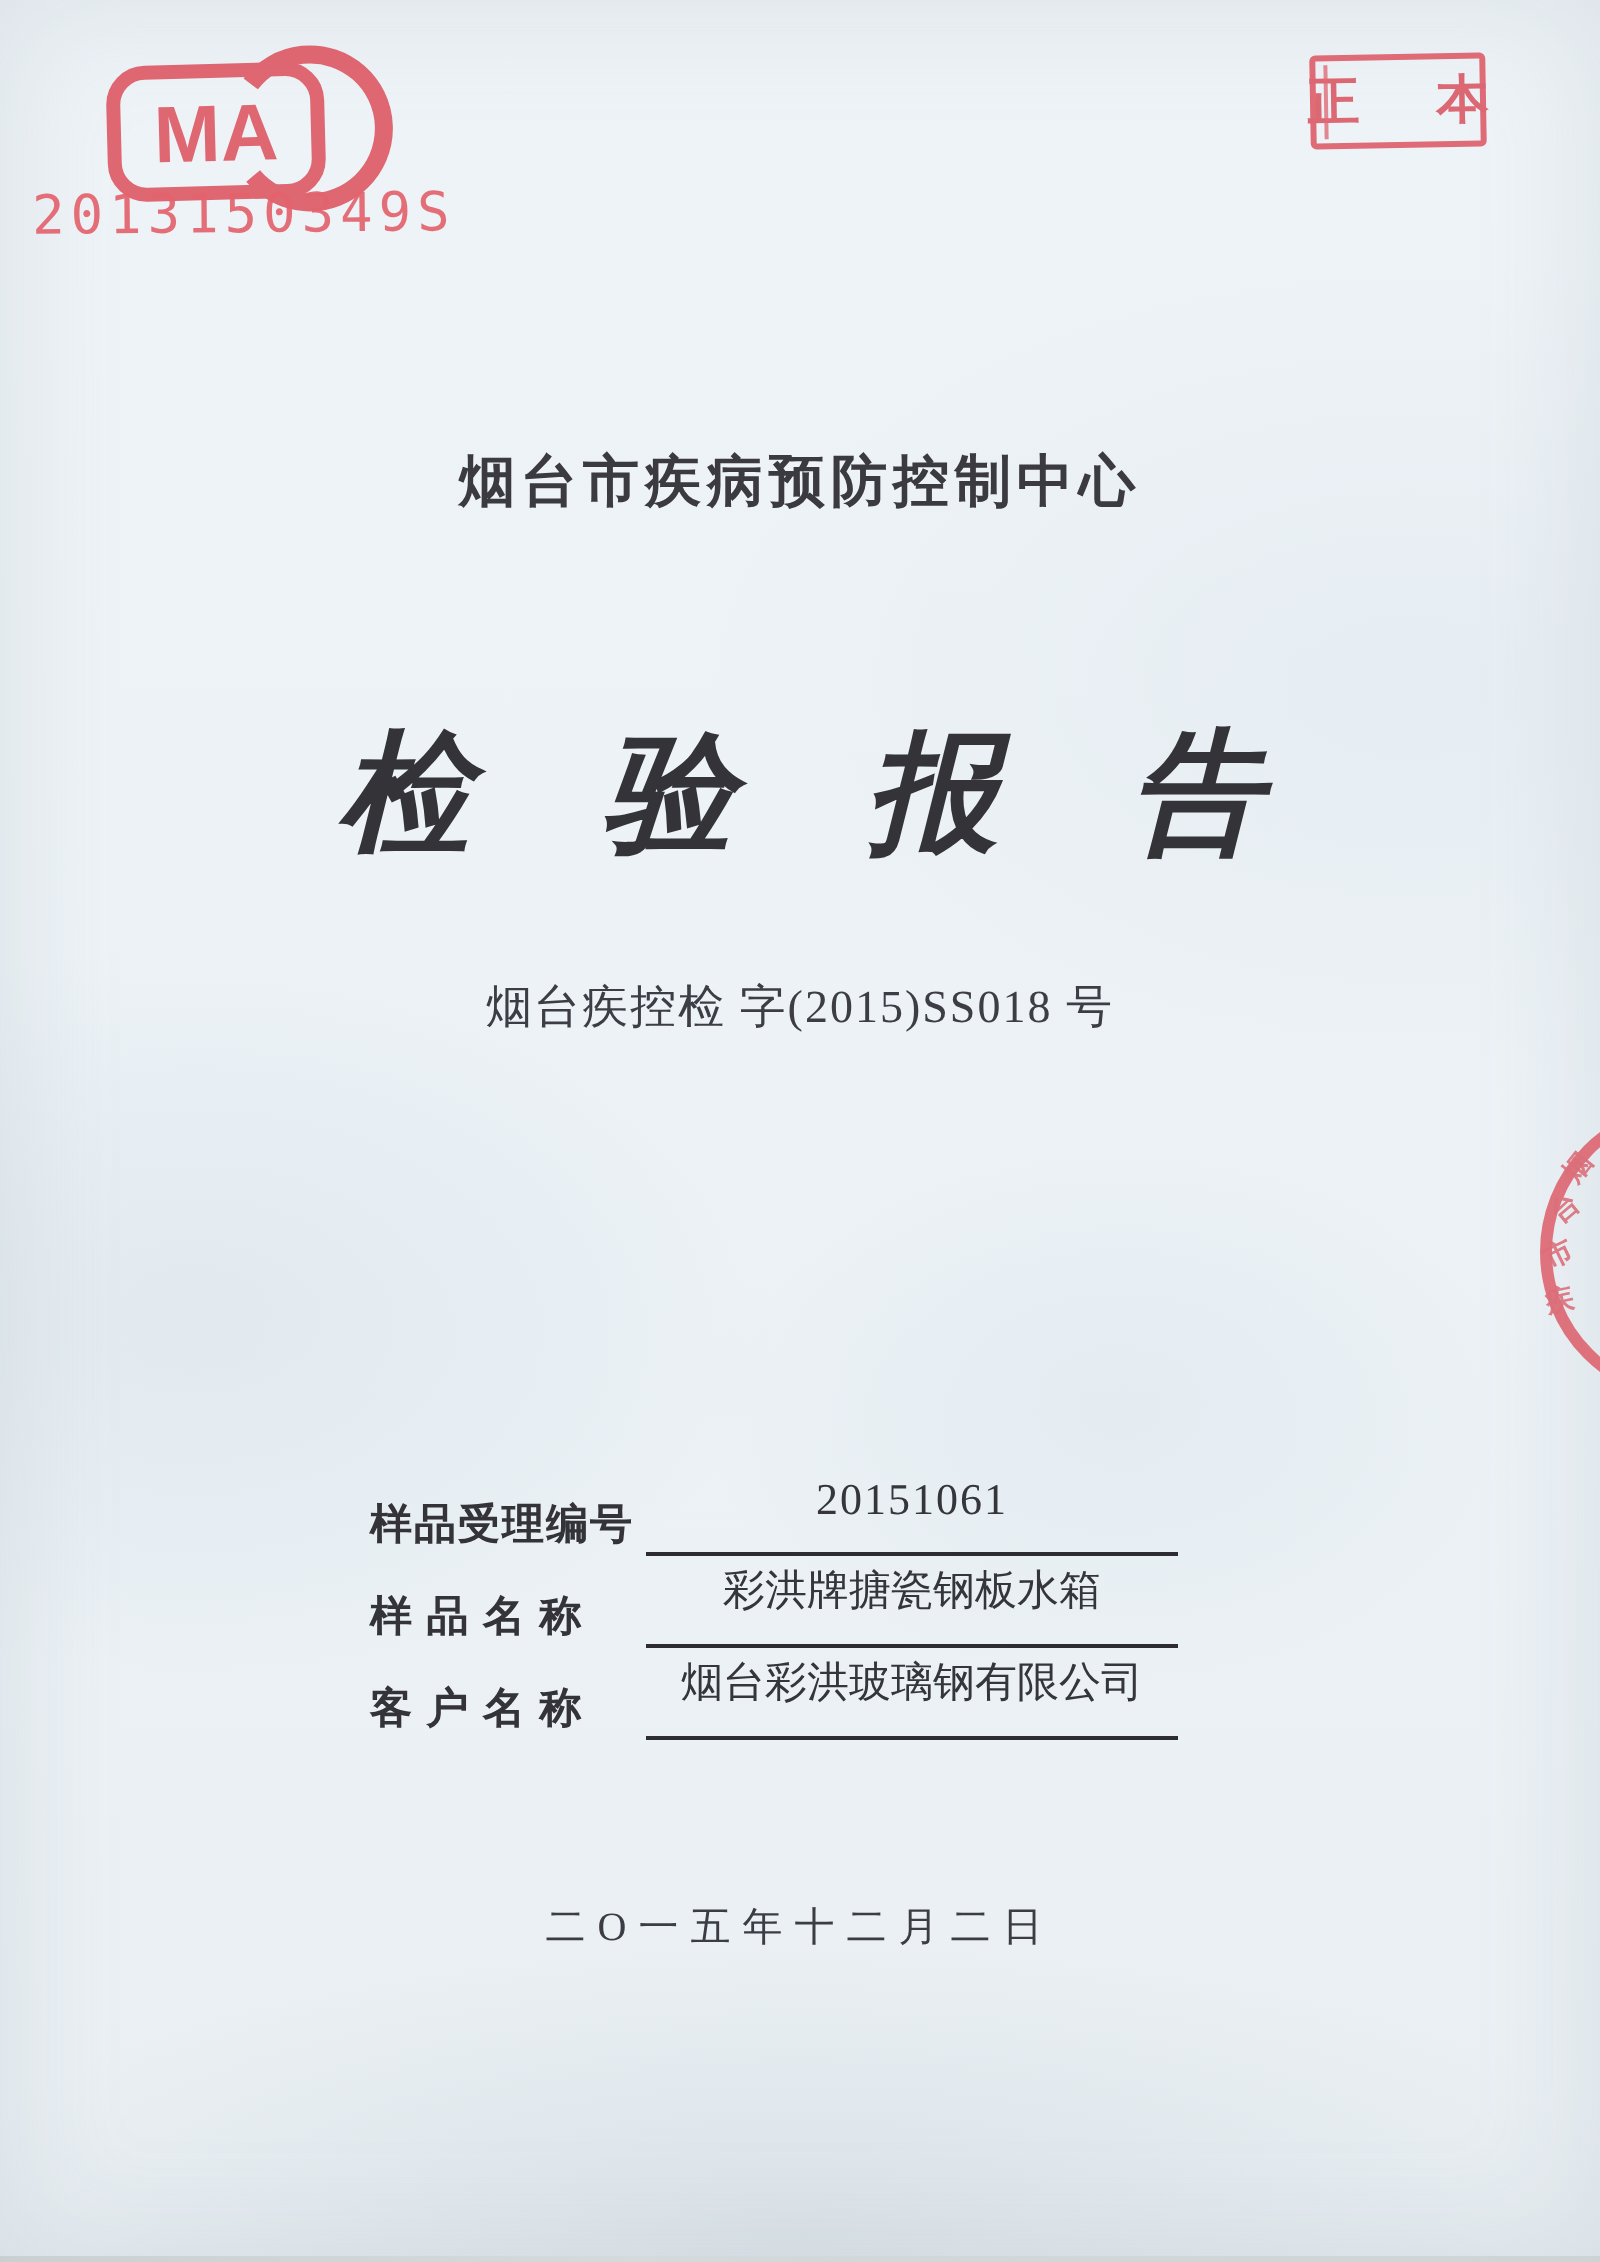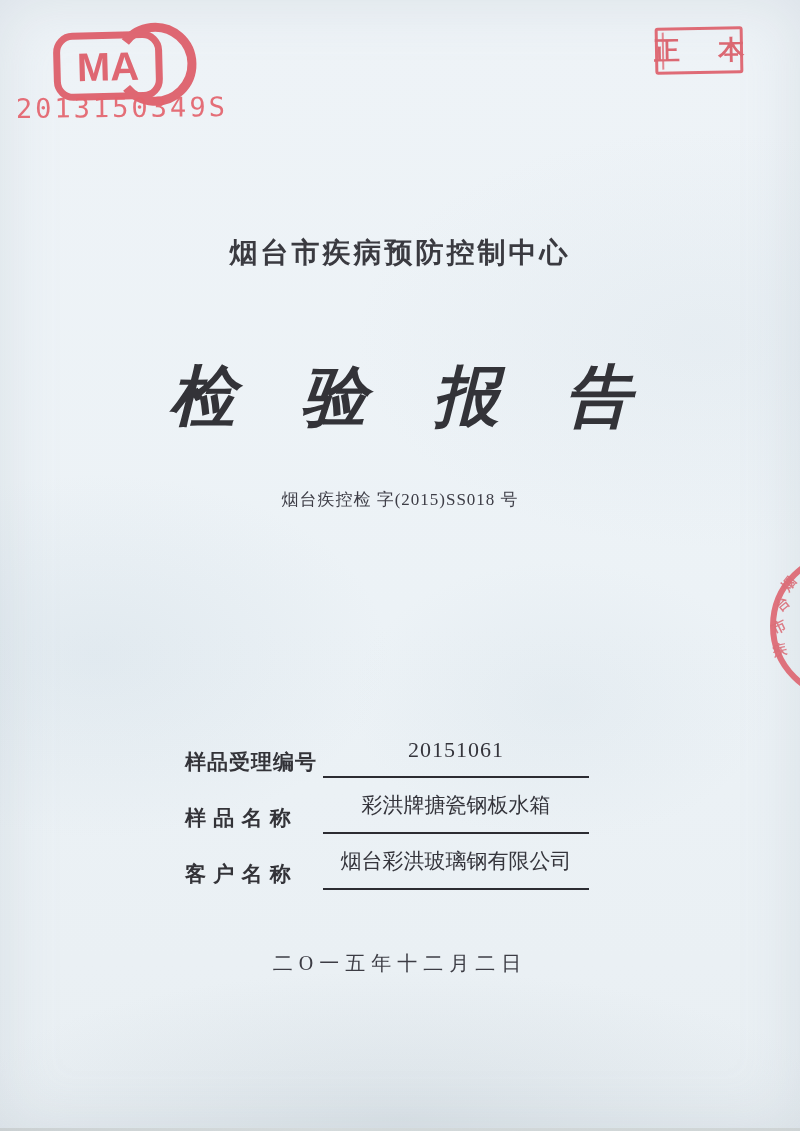--- a/index.html
+++ b/index.html
@@ -80,52 +80,51 @@
 
   
   .org-name {
     position: absolute;
     left: 0; right: 0; top: 222px;
     text-align: center;
     font-size: 28px;
     font-weight: 600;
     letter-spacing: 3px;
     color: #3a3a40;
-    margin-top: 12px;
   }
   .report-title {
     position: absolute;
     left: 0; right: 0; top: 352px;
     text-align: center;
     font-size: 66px;
     font-weight: 700;
     color: #333338;
     white-space: nowrap;
     font-style: italic;
   }
   .doc-number {
     position: absolute;
     left: 0; right: 0; top: 488px;
     text-align: center;
-    font-size: 17px;
+    font-size: 23px;
     color: #3d3d46;
     letter-spacing: 1px;
   }
 
   
   .fields {
     position: absolute;
     left: 185px; top: 742px;
     width: 404px;
   }
   .field-row {
     display: flex;
     align-items: flex-end;
     height: 36px;
-    margin-bottom: 20px;
+    margin-bottom: 10px;
   }
   .field-label {
     flex: 0 0 138px;
     font-size: 21px;
     font-weight: 700;
     color: #333338;
     letter-spacing: 1px;
     white-space: nowrap;
     padding-bottom: 2px;
   }

